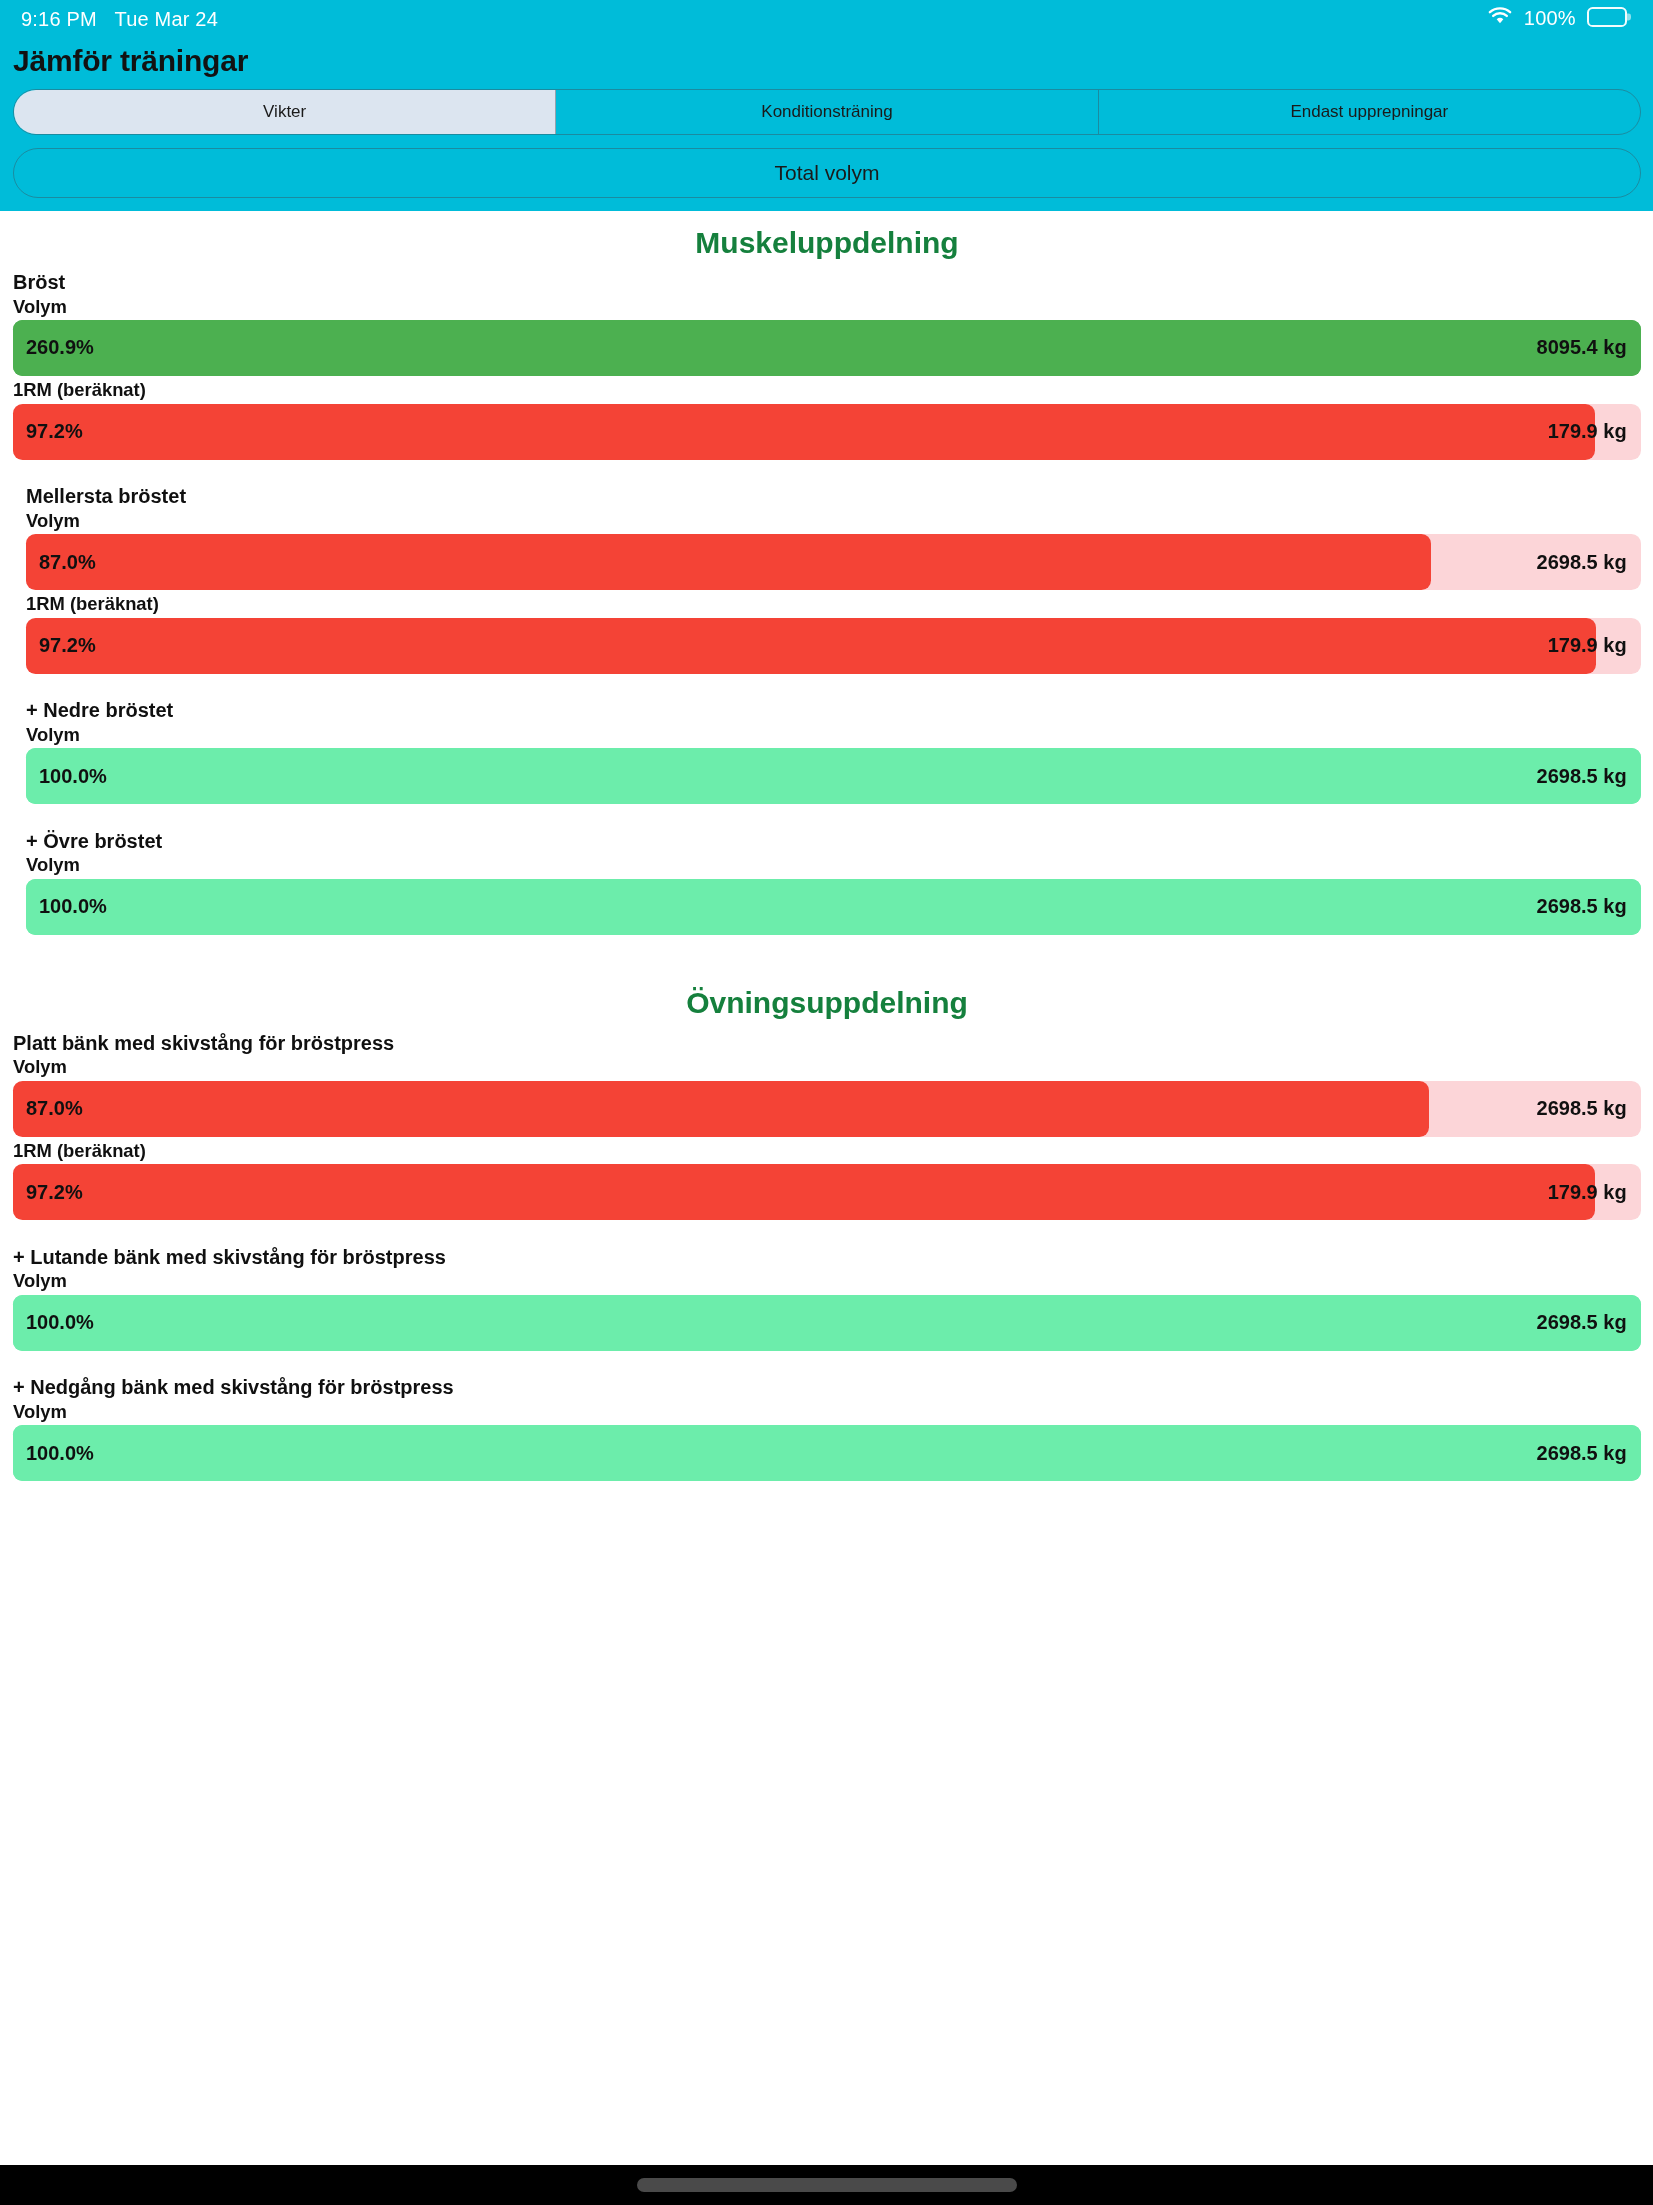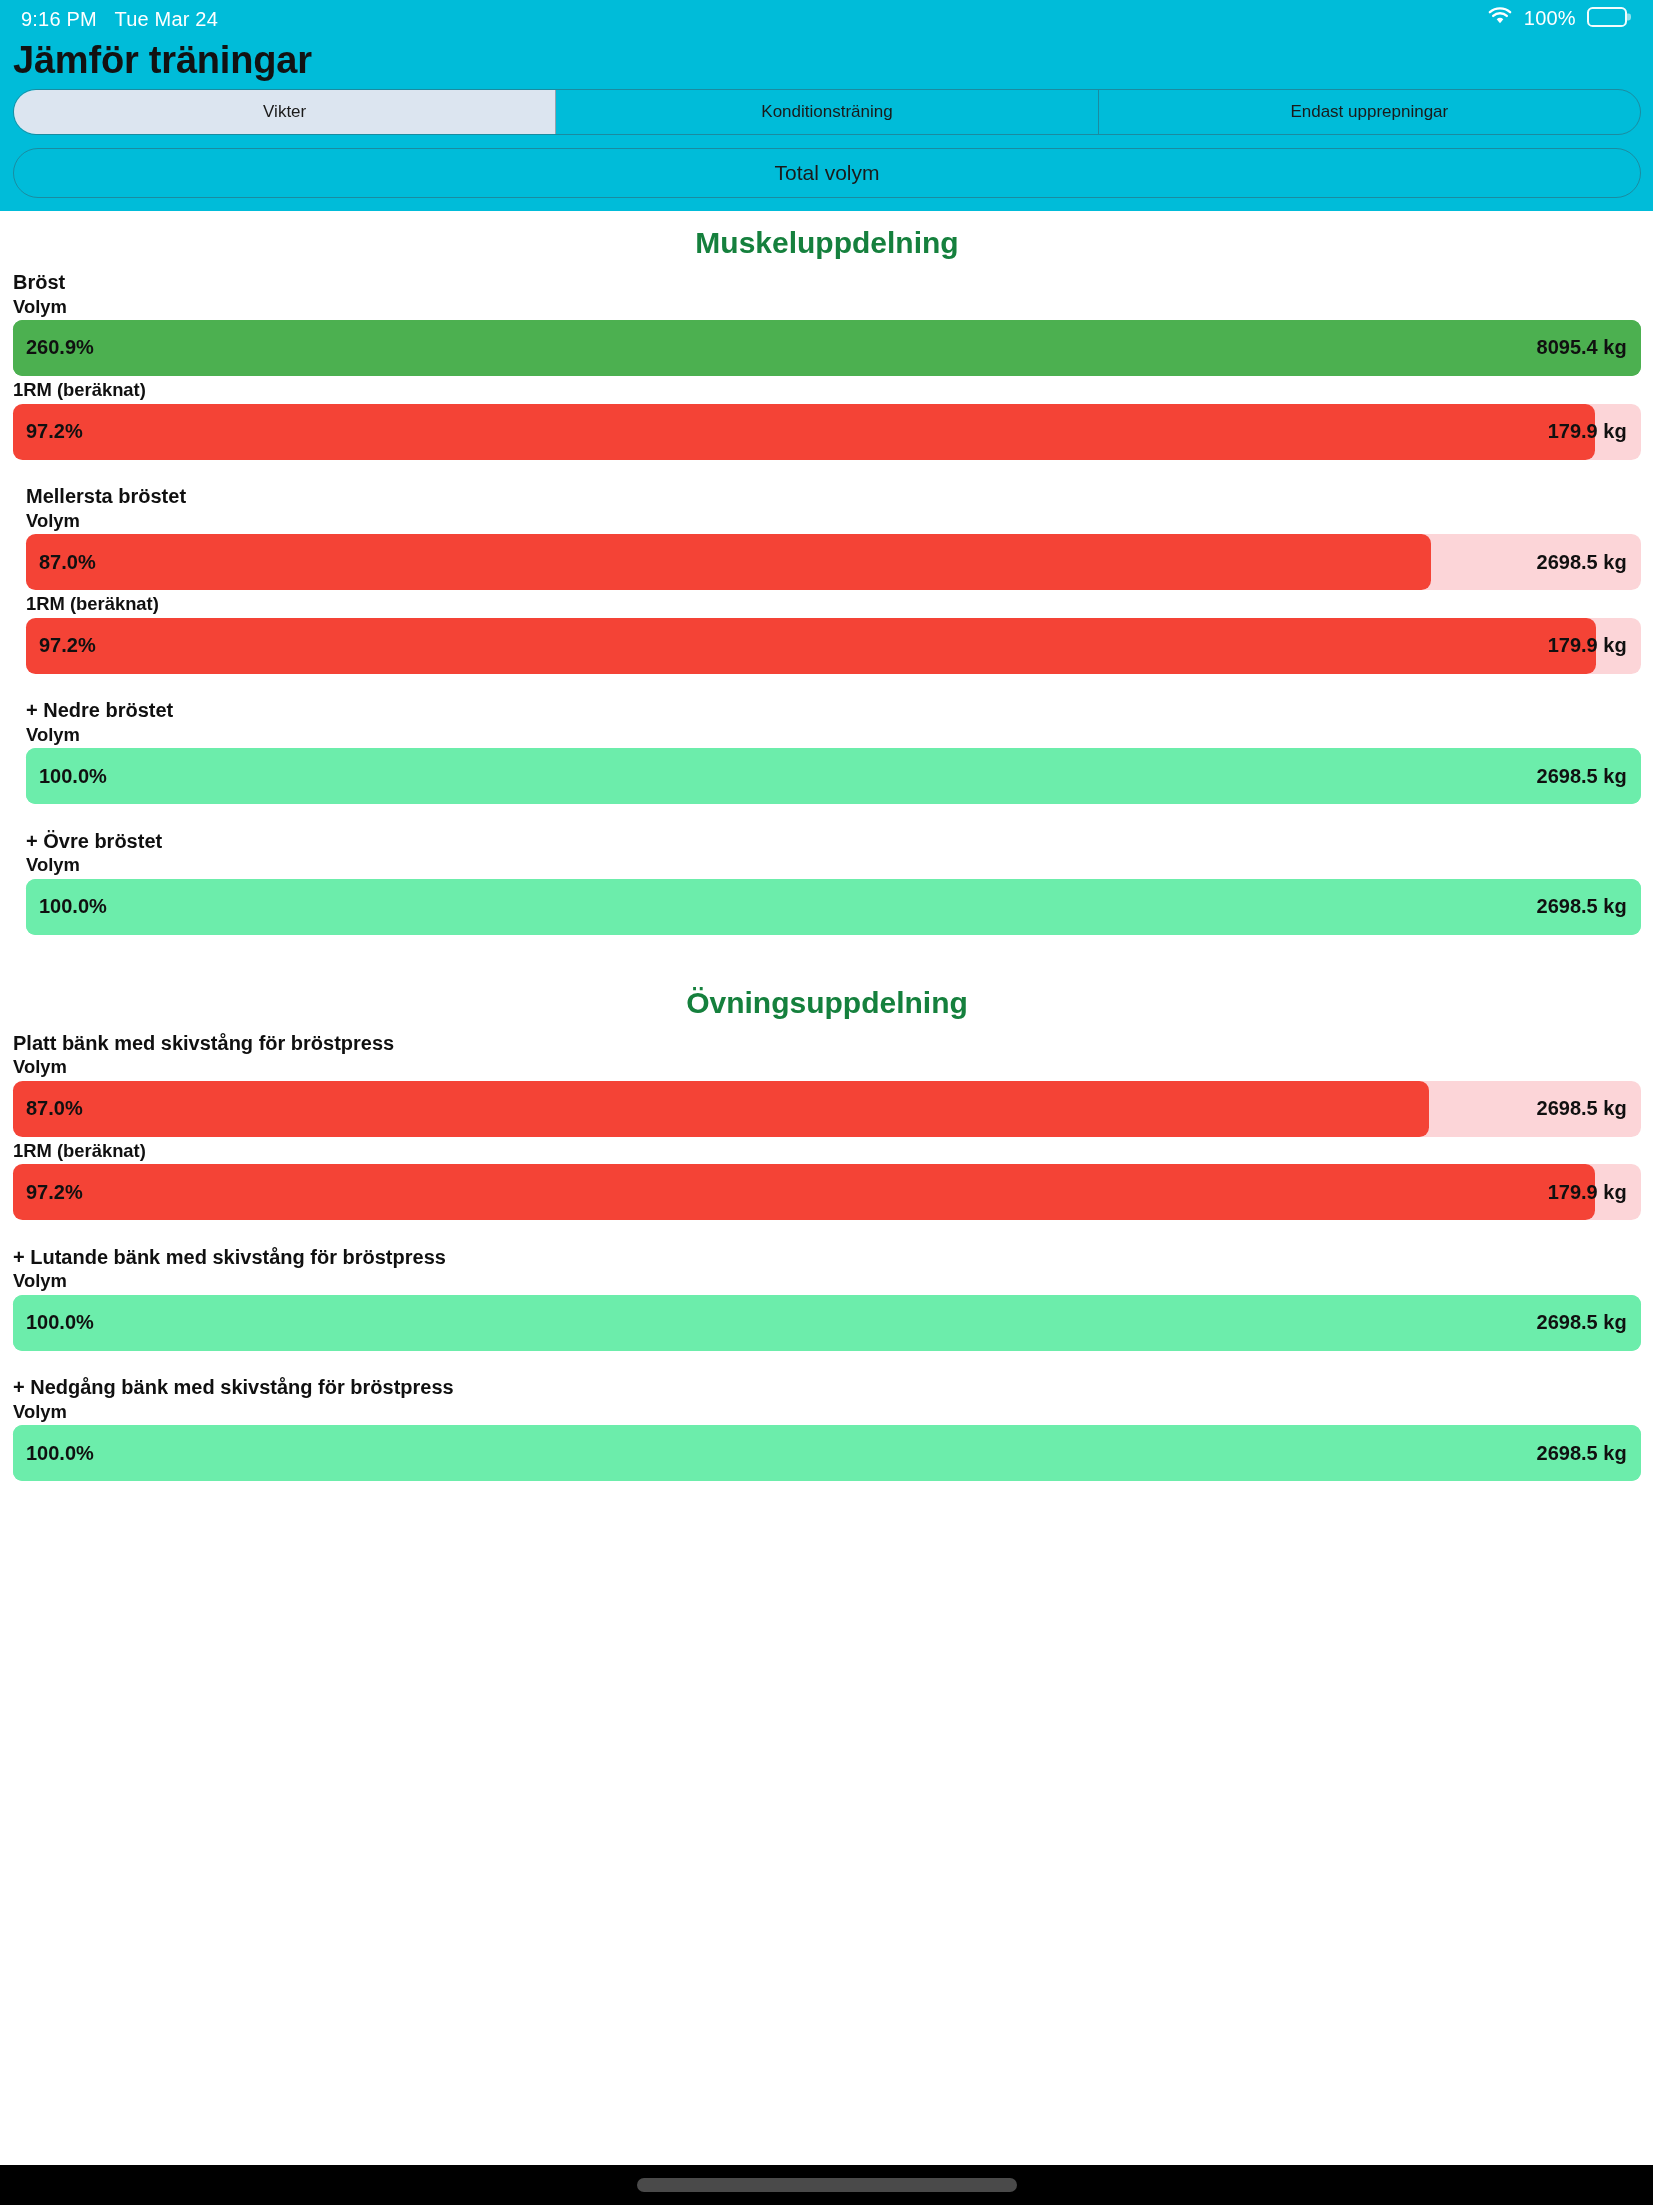--- a/index.html
+++ b/index.html
@@ -49,21 +49,21 @@
     border-radius: 0 2.4px 2.4px 0;
   }
   .battery-fill { width: 100%; height: 100%; background: #fff; border-radius: 2.4px; }
 
   
   .nav-title {
     flex: 0 0 45px;
     padding: 0 13px;
     display: flex;
     align-items: center;
-    font-size: 38px;
+    font-size: 30px;
     font-weight: bold;
     color: #121212;
     letter-spacing: -0.2px;
   }
 
   
   .seg-wrap { padding: 6.4px 13px 0 13px; flex: 0 0 auto; }
   .segmented {
     display: flex;
     width: 100%;

